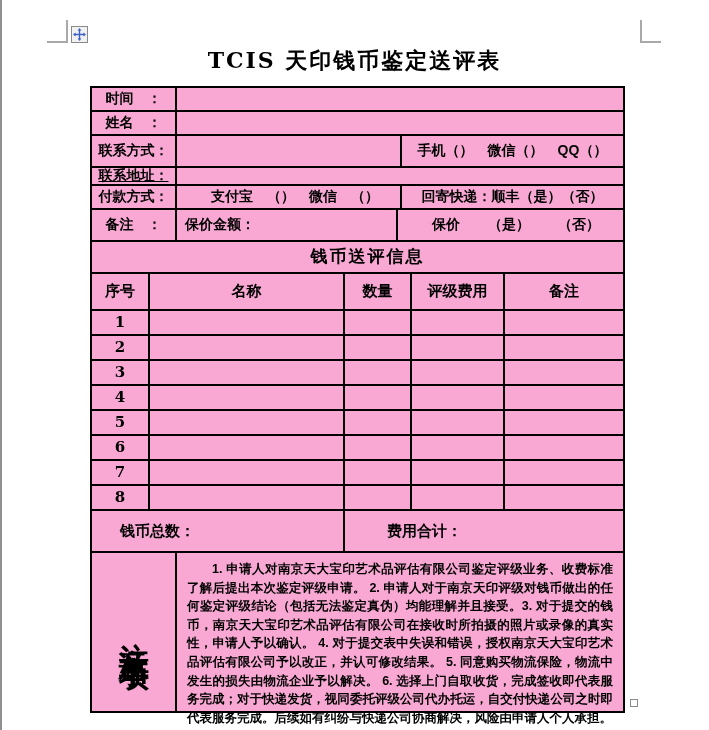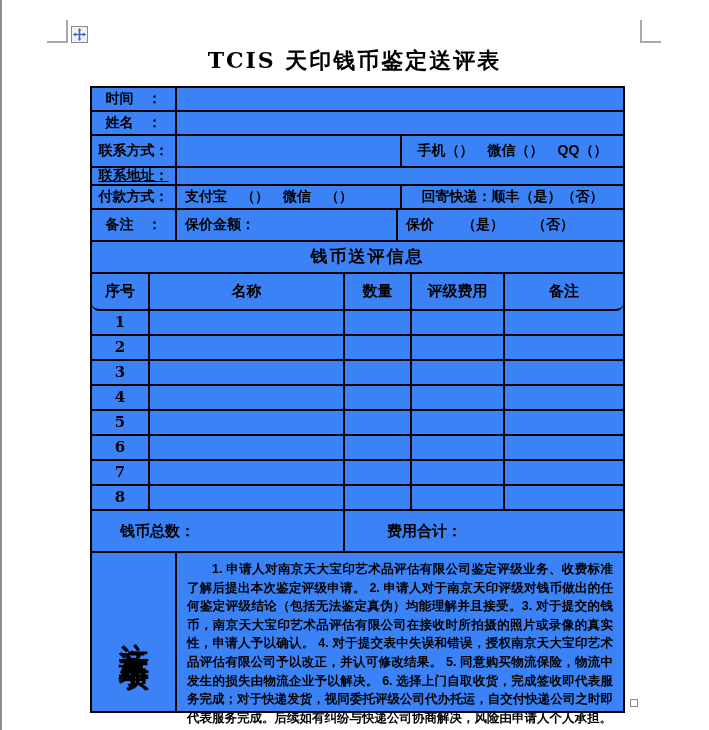--- a/index.html
+++ b/index.html
@@ -32,47 +32,47 @@
     background:#fff; border:1.5px solid #8a8a8a;
   }
 
   .doc-title {
     position:absolute; left:0; top:46px; width:709px;
     text-align:center;
     font-family:"DejaVu Serif", serif;
     font-size:22px; font-weight:bold; letter-spacing:2px;
   }
 
-  .form { position:absolute; left:90px; top:86px; width:535px; border:2px solid #000; background:#3b82f6; }
+  .form { position:absolute; left:90px; top:86px; width:535px; border:2px solid #000; background:#f9a8d4; }
   .row  { display:flex; border-bottom:2px solid #000; }
   .row:last-child { border-bottom:none; }
   .cell {
     border-right:2px solid #000;
     display:flex; align-items:center; justify-content:center;
     font-weight:bold; font-size:14px; line-height:1.1;
     overflow:hidden; white-space:nowrap;
   }
   .cell:last-child { border-right:none; }
   .cell.left  { justify-content:flex-start; padding-left:8px; }
-  .cell.pad25 { justify-content:flex-start; padding-left:8px; }
+  .cell.pad25 { justify-content:flex-start; padding-left:34px; }
   .cell.grow  { flex:1; }
 
   .w-label { width:85px; }
   .w-mid   { width:225px; }
   .w-no    { width:58px; }
   .w-name  { width:195px; }
   .w-qty   { width:67px; }
   .w-fee   { width:93px; }
   .w-half  { width:253px; }
 
   .h24 { height:24px; } .h23 { height:32px; } .h18 { height:18px;text-decoration:underline; }
 
   .section-head { height:32px;padding-left:20px; }
   .section-head .cell { font-size:17px; letter-spacing:2px; }
-  .col-head { height:37px;border-radius:7px; }
+  .col-head { height:37px; }
   .col-head .cell { font-size:15px; }
   .coin-row { height:25px; }
   .coin-row .cell.num { font-family:"DejaVu Serif", serif; font-size:15px; }
   .totals-row { height:42px; }
   .totals-row .cell { font-size:15px; }
   .totals-row .cell.total { justify-content:flex-start; padding-left:28px; }
   .totals-row .cell.fee   { justify-content:flex-start; padding-left:42px; }
 
   .notes-row { height:158px; }
   .notes-side {

